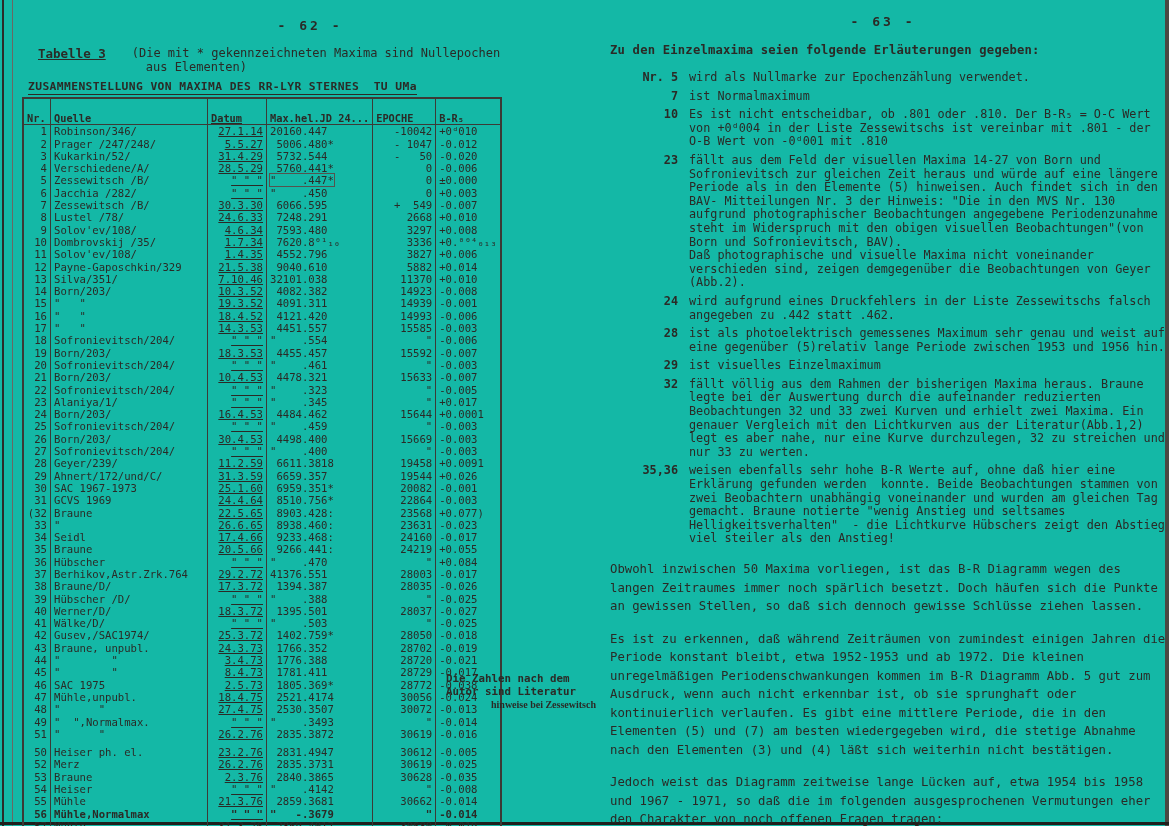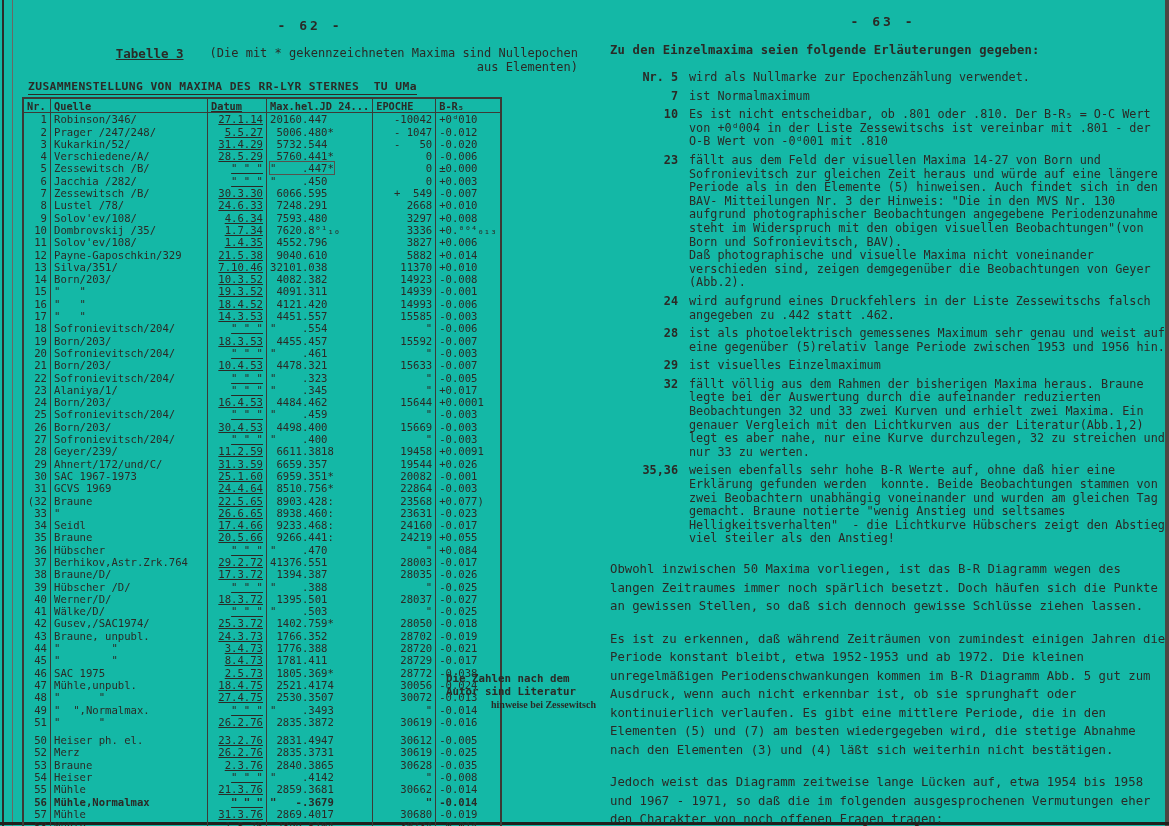--- a/index.html
+++ b/index.html
@@ -11,32 +11,32 @@
   
   .edge-a{position:absolute;left:2px;top:0;width:2px;height:100%;background:#2c2b28;}
   .edge-b{position:absolute;left:12px;top:0;width:1px;height:100%;background:#6a6862;}
   .edge-right{position:absolute;right:0;top:0;width:4px;height:100%;background:#4a4843;}
   .edge-bottom{position:absolute;left:0;bottom:1px;height:3px;width:100%;background:#201f1c;}
 
   
   .page-left{position:absolute;left:20px;top:8px;width:565px;}
   .pagenum-l{position:absolute;left:230px;top:10px;width:120px;text-align:center;
              font-size:13px;font-weight:bold;letter-spacing:3px;}
-  .tab-row{position:absolute;left:18px;top:38px;width:540px;font-size:12px;text-align:right;}
+  .tab-row{position:absolute;left:18px;top:38px;width:540px;font-size:12px;}
   .tab-label{font-weight:bold;text-decoration:underline;font-size:12.5px;margin-right:26px;vertical-align:top;}
   .tab-caption{display:inline-block;font-size:12px;line-height:14px;}
   .cap2{padding-left:14px;}
   .tab-title{position:absolute;left:8px;top:72px;font-size:11.3px;font-weight:bold;
              letter-spacing:0.4px;border-bottom:1px solid #2b2a26;padding-bottom:1px;white-space:pre;}
   .maxima-table{position:absolute;left:2px;top:89px;border-collapse:collapse;
                 border:2px solid #3c3a36;font-size:10.6px;line-height:12.3px;}
   .maxima-table th,.maxima-table td{border-left:1px solid #3c3a36;border-right:1px solid #3c3a36;
                 padding:0 3px;white-space:pre;vertical-align:top;}
   .maxima-table th{border-bottom:1px solid #3c3a36;text-align:left;font-size:10.3px;
-                font-weight:bold;padding-top:1px;}
+                font-weight:bold;padding-top:13px;}
   .c0{width:20px;text-align:right;}
   .c1{width:150px;text-align:left;}
   .c2{width:52px;text-align:right;text-decoration:underline;}
   .c3{width:76px;text-align:left;}
   .c4{width:56px;text-align:right;}
   .c5{width:58px;text-align:left;}
   th.c4,th.c2{text-align:left;}
   tr.gap-above td{padding-top:6px;}
   tr.bold-row td{font-weight:bold;}
   .jd-box{outline:1px solid #55534e;outline-offset:0px;}

